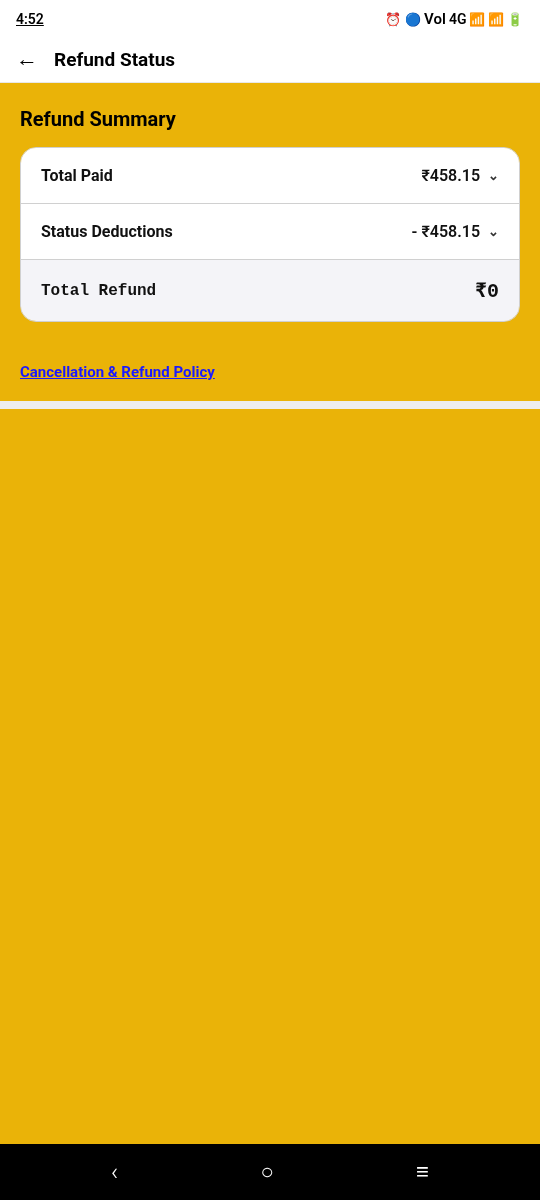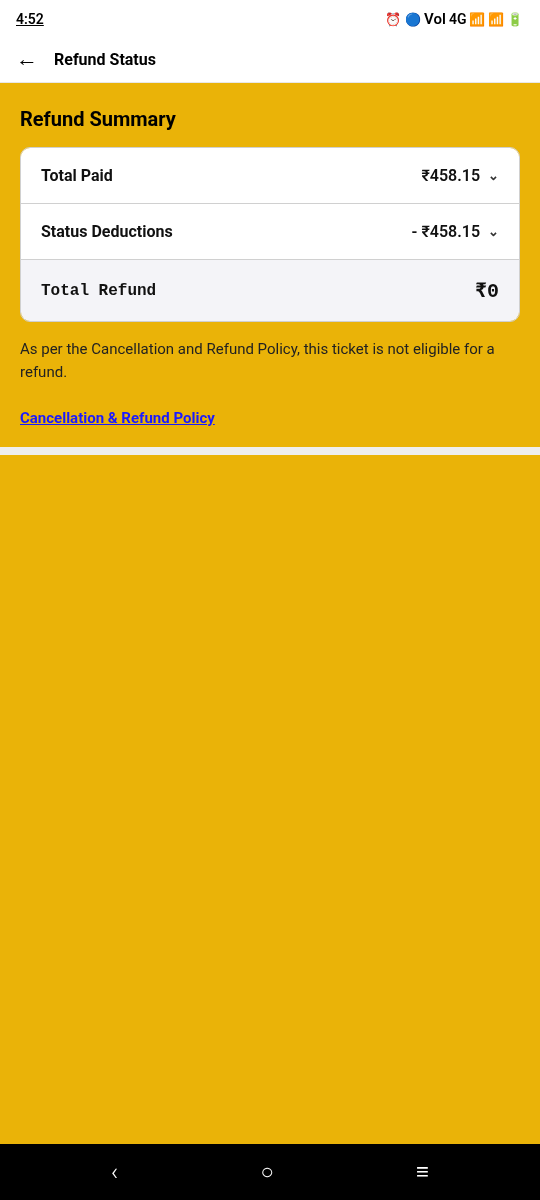--- a/index.html
+++ b/index.html
@@ -43,21 +43,21 @@
       background: #fff;
     }
     .back-btn {
       font-size: 22px;
       color: #000;
       margin-right: 16px;
       cursor: pointer;
       font-weight: 400;
     }
     .nav-title {
-      font-size: 16px;
+      font-size: 19px;
       font-weight: 700;
       color: #000;
     }
 
     
     .main-content {
       flex: 1;
       padding: 24px 20px 24px;
       background: #eab308;
     }
@@ -65,23 +65,23 @@
     .section-title {
       font-size: 20px;
       font-weight: 700;
       color: #000;
       margin-bottom: 16px;
     }
 
     
     .refund-card {
       border: 1.5px solid #d0d0d0;
-      border-radius: 10px;
+      border-radius: 16px;
       overflow: hidden;
-      margin-bottom: 16px;
+      margin-bottom: 37px;
     }
 
     .refund-row {
       display: flex;
       justify-content: space-between;
       align-items: center;
       padding: 18px 20px;
       border-bottom: 1px solid #d0d0d0;
       background: #fff;
     }
@@ -200,21 +200,20 @@
     </div>
 
     <div class="refund-row">
       <span class="refund-label">Total Refund</span>
       <span class="refund-value total">₹0</span>
     </div>
 
   </div>
 
   
-  <p class="info-text">As per the Cancellation and Refund Policy, this ticket is not eligible for a refund.</p>
 
   
   <a class="policy-link" href="#">Cancellation &amp; Refund Policy</a>
 
   
   <div class="separator"></div>
 </div>
 
 <div class="bottom-nav">
   <span class="bottom-nav-icon" style="font-size:24px; font-weight:300;">‹</span>

